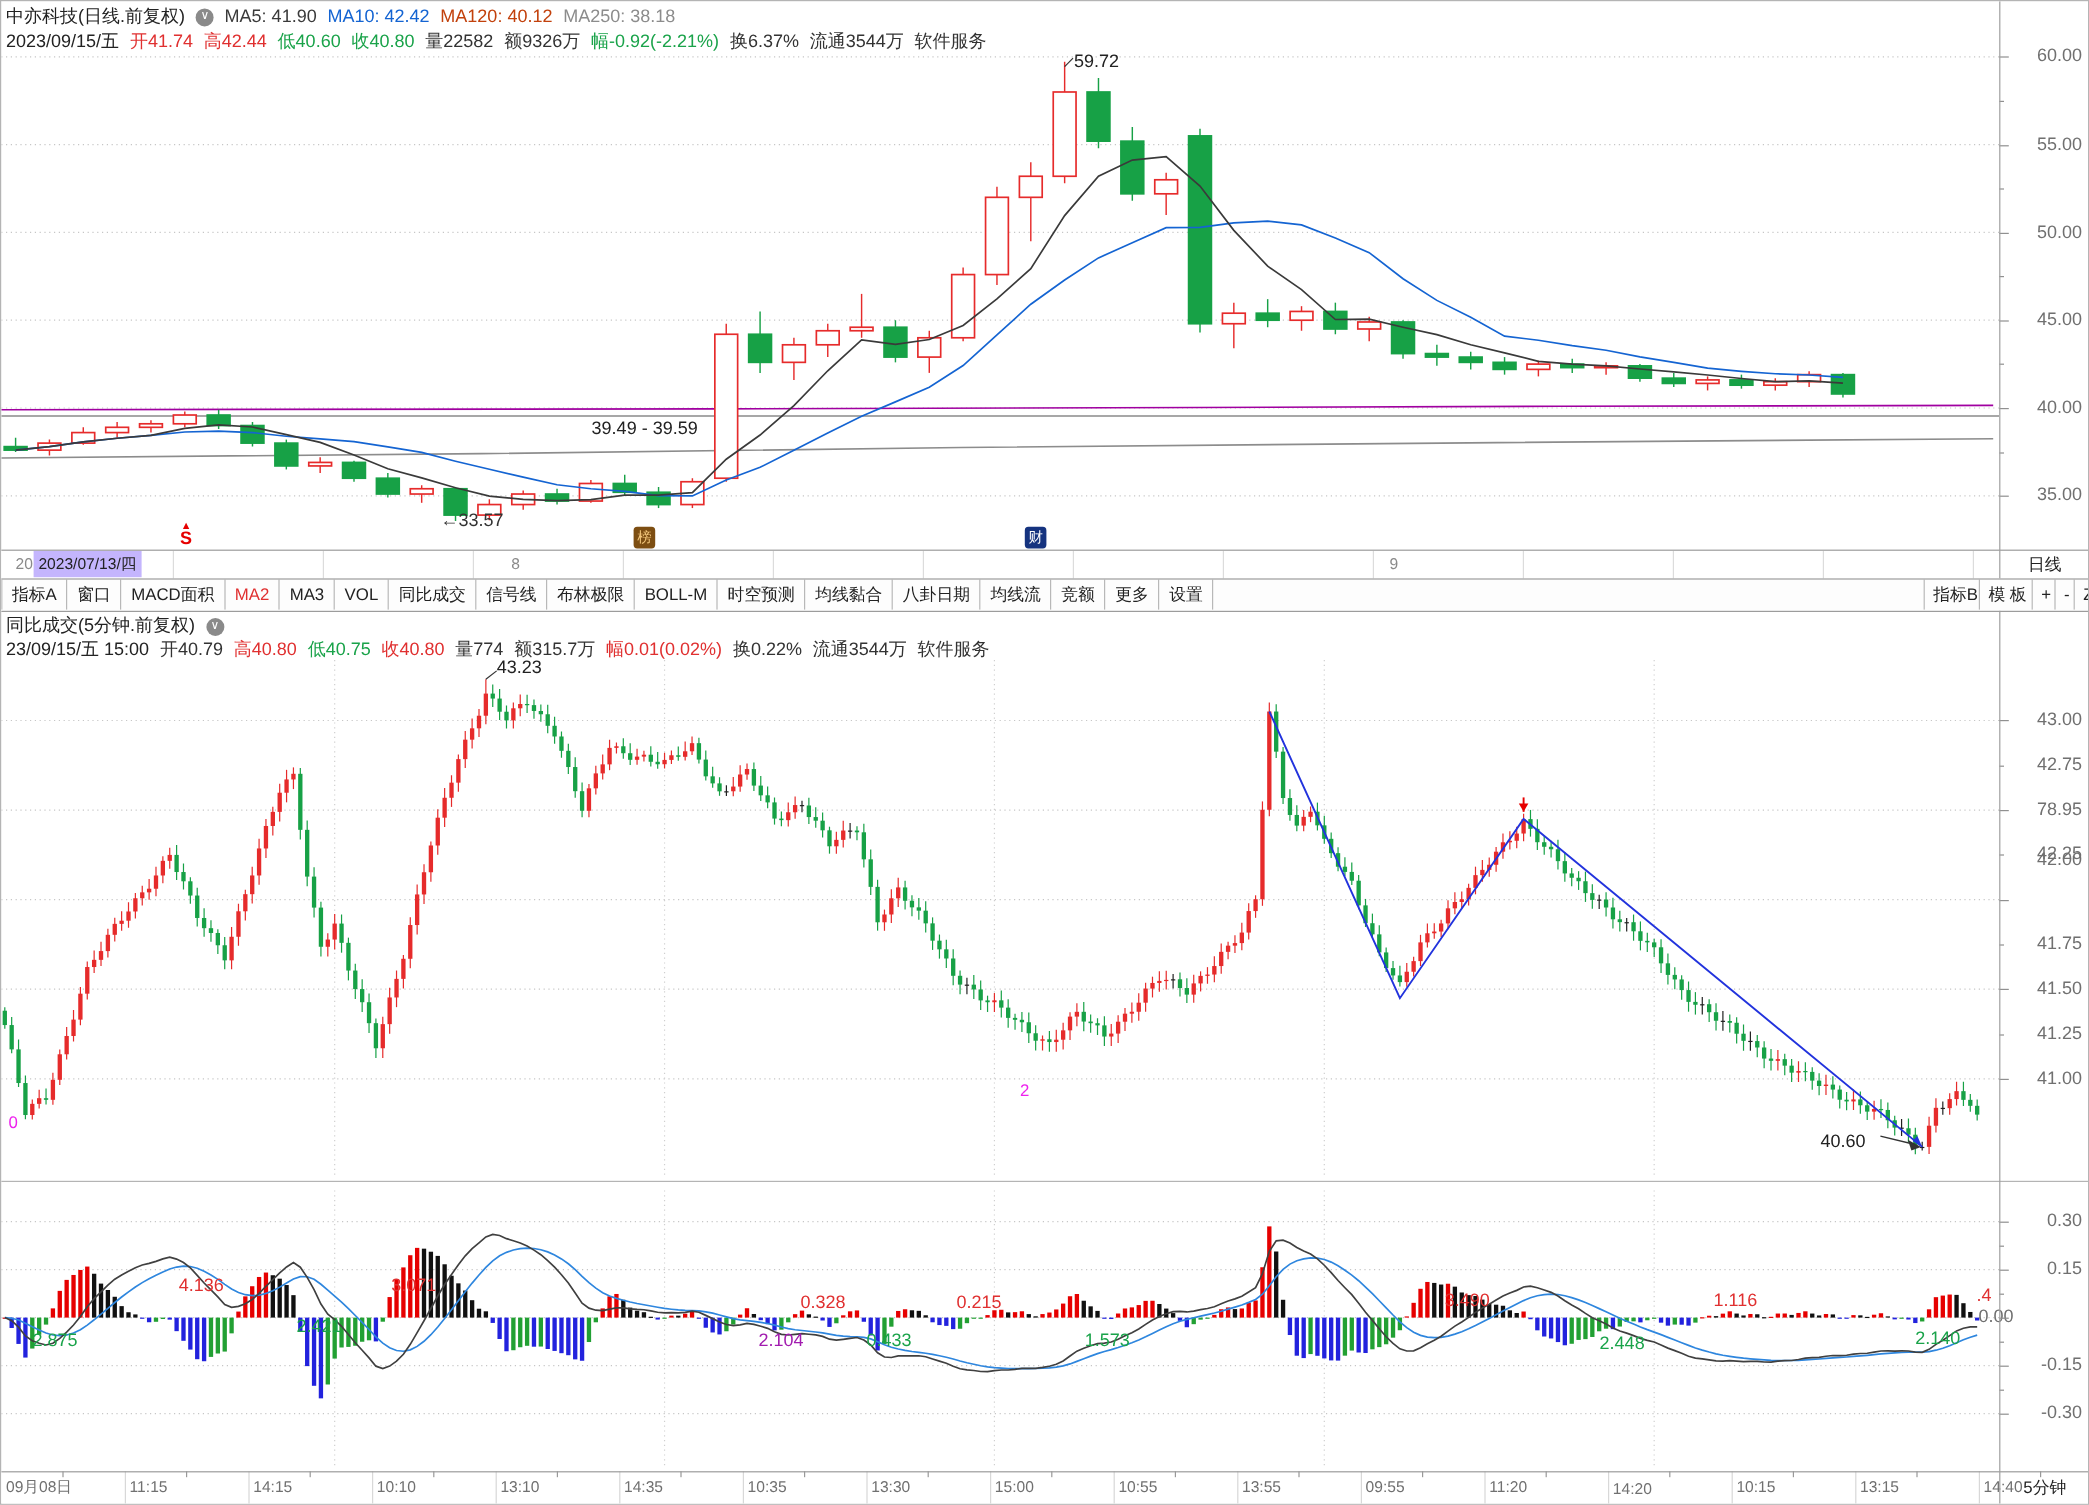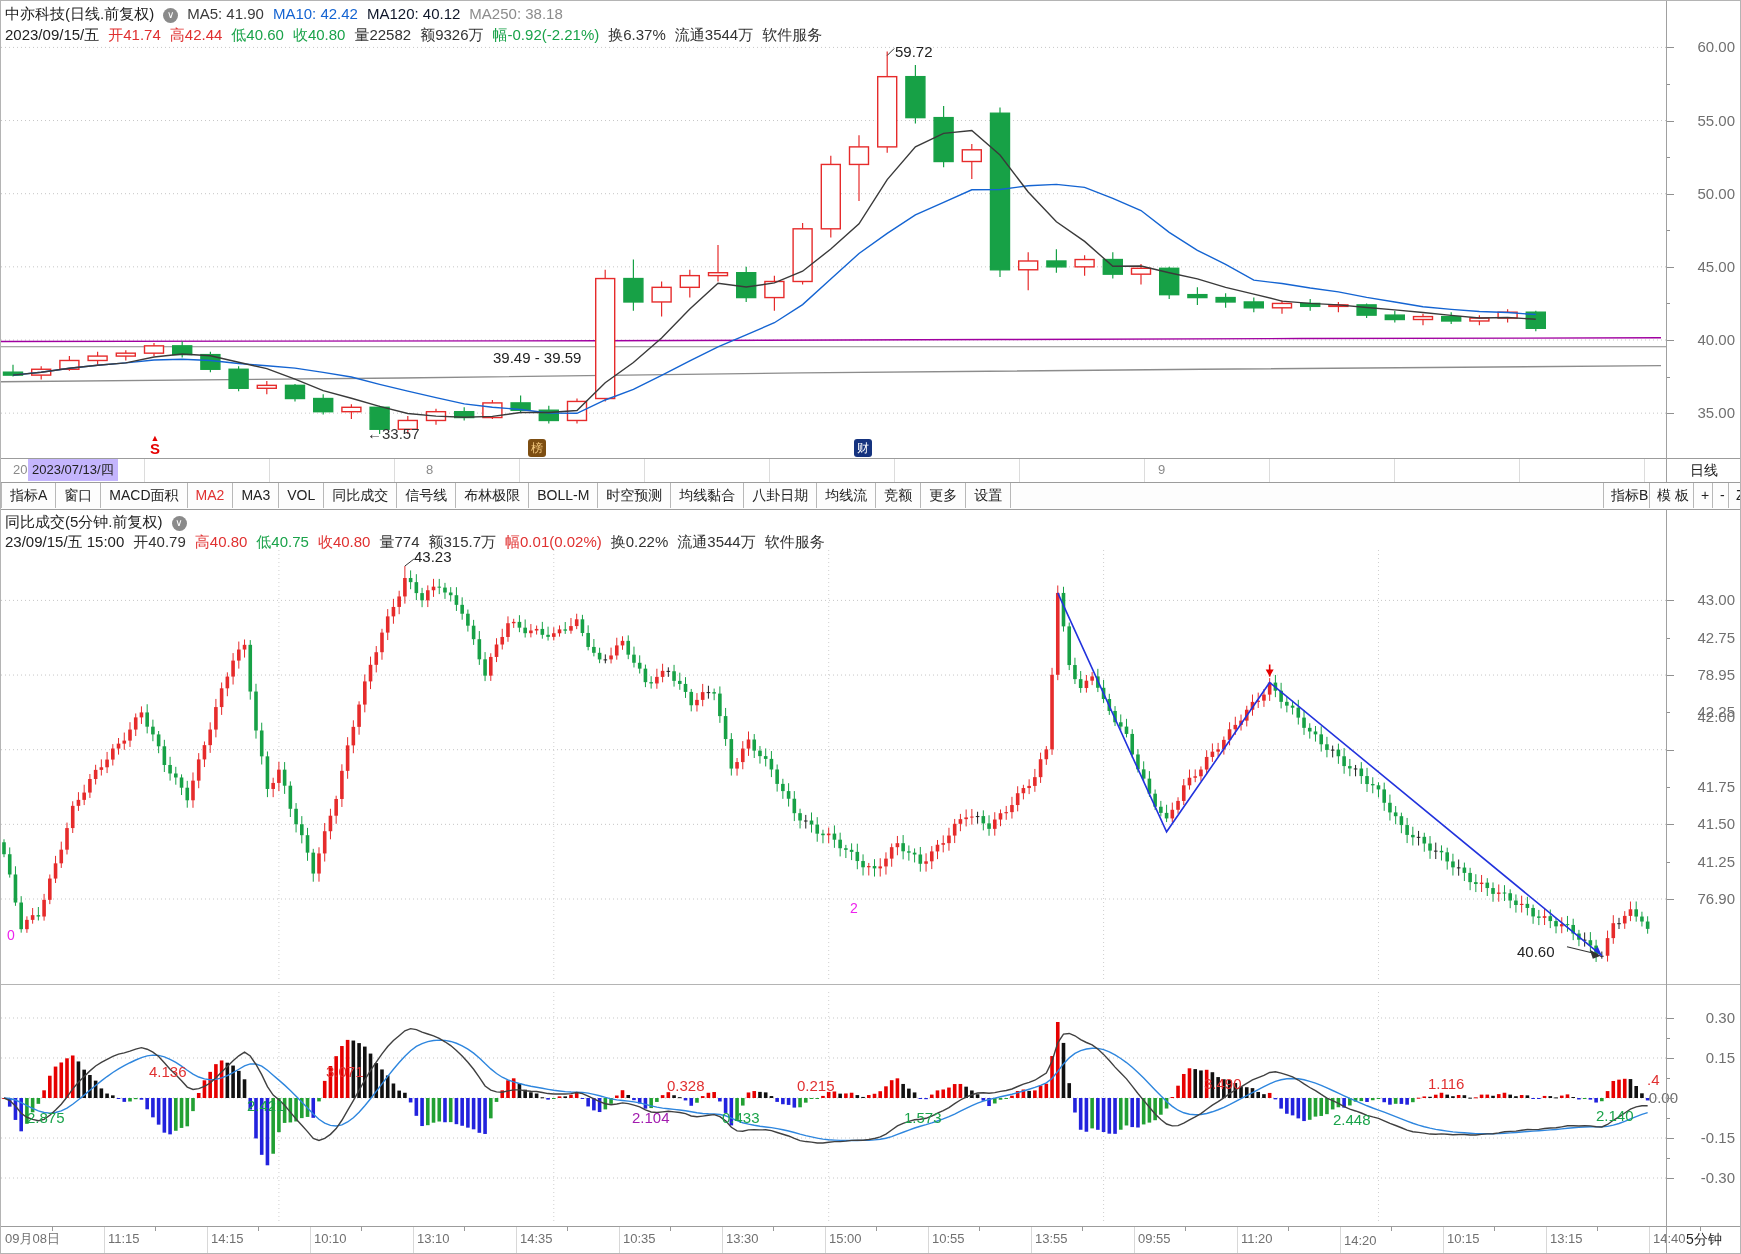--- a/index.html
+++ b/index.html
@@ -149,21 +149,21 @@
       <line x1="1506.6" y1="308.277" x2="1506.6" y2="321.44399999999996" stroke="#e62b2b" stroke-width="1.2"></line>
       <rect x="1497.1" y="311.20300000000003" width="19" height="5.851999999999975" fill="#ffffff" stroke="#e62b2b" stroke-width="1.4"></rect>
       <line x1="1534.8" y1="309.74" x2="1534.8" y2="330.222" stroke="#17a146" stroke-width="1.2"></line>
       <rect x="1525.3" y="311.20300000000003" width="19" height="16.093000000000018" fill="#17a146" stroke="#17a146" stroke-width="1.4"></rect>
       <polyline points="12,374.11199999999997 40.2,371.18600000000004 68.4,367.28466666666674 96.6,364.23675000000003 124.8,361.82280000000003 153,358.9943333333333 181.2,358.2280000000001 209.4,359.4820000000001 237.6,362.5705555555556 265.79999999999995,364.7488000000001 294,367.0896 322.2,371.33230000000003 350.4,376.01390000000004 378.59999999999997,383.32890000000015 406.8,390.05870000000004 435,396.64220000000006 463.2,402.93309999999997 491.4,406.298 519.5999999999999,408.4925 547.8,412.00370000000004 576,412.2963000000001 604.1999999999999,398.983 632.4,388.4494 660.6,374.25829999999996 688.8,359.7746 717,345.8760999999999 745.1999999999999,333.87950000000006 773.4,321.7366000000001 801.6,303.5954 829.8,277.99289999999996 858,252.53669999999994 886.1999999999999,232.3472999999999 914.4,213.91350000000006 942.6,201.33170000000004 970.8,188.74990000000005 999,188.4573 1027.1999999999998,184.7998 1055.3999999999999,183.33679999999998 1083.6,186.4091000000001 1111.8,197.3816 1140,209.52450000000007 1168.2,231.32319999999999 1196.3999999999999,249.31810000000007 1224.6,263.36289999999997 1252.8,279.16330000000005 1281,282.5282 1309.2,287.06350000000003 1337.3999999999999,290.8673 1365.6,296.42670000000004 1393.8,300.9620000000001 1422,305.78990000000005 1450.2,308.4232999999999 1478.3999999999999,310.47149999999993 1506.6,311.49559999999997 1534.8,313.5438000000001" fill="none" stroke="#1464d2" stroke-width="1.4"></polyline>
       <polyline points="12,374.11199999999997 40.2,371.18600000000004 68.4,367.28466666666674 96.6,364.23675000000003 124.8,361.82280000000003 153,355.97080000000005 181.2,353.0448 209.4,354.80039999999997 237.6,361.23760000000004 265.79999999999995,367.6747999999999 294,378.2084 322.2,389.6198 350.4,397.22740000000005 378.59999999999997,405.4202 406.8,412.44259999999997 435,415.076 463.2,416.24639999999994 491.4,415.3686000000001 519.5999999999999,411.5648 547.8,411.5647999999999 576,409.5165999999999 604.1999999999999,381.7196 632.4,361.5302000000001 660.6,336.9518 688.8,307.98440000000005 717,282.2356 745.1999999999999,286.03940000000006 773.4,281.94300000000004 801.6,270.239 829.8,248.00140000000002 858,222.83780000000002 886.1999999999999,178.65519999999998 914.4,145.88399999999996 942.6,132.42440000000013 970.8,129.4983999999999 999,154.0768 1027.1999999999998,190.94440000000003 1055.3999999999999,220.7896 1083.6,240.39380000000006 1111.8,265.26480000000004 1140,264.97219999999993 1168.2,271.702 1196.3999999999999,277.8466 1224.6,286.332 1252.8,293.0618 1281,300.08419999999995 1309.2,302.425 1337.3999999999999,303.8879999999999 1365.6,306.5213999999999 1393.8,308.8622000000001 1422,311.4956000000001 1450.2,314.4216000000001 1478.3999999999999,317.055 1506.6,316.4697999999999 1534.8,318.2254" fill="none" stroke="#3a3a3a" stroke-width="1.4"></polyline>
       <line x1="886.1999999999999" y1="54.496399999999994" x2="893.1999999999999" y2="47.496399999999994" stroke="#333" stroke-width="1"></line>
     </svg>
 
   <div class="abs hdr" style="left:4px;top:3px;">
-    <span id="daily-title" style="color:#222;">中亦科技(日线.前复权)</span><span class="circ">∨</span><span id="daily-ma-values"><span style="color: rgb(58, 58, 58);">MA5: 41.90</span><span style="color: rgb(20, 100, 210);">MA10: 42.42</span><span style="color: #0f172a;">MA120: 40.12</span><span style="color: rgb(140, 140, 140);">MA250: 38.18</span></span>
+    <span id="daily-title" style="color:#222;">中亦科技(日线.前复权)</span><span class="circ">∨</span><span id="daily-ma-values"><span style="color: rgb(58, 58, 58);">MA5: 41.90</span><span style="color: rgb(20, 100, 210);">MA10: 42.42</span><span style="color: #c2410c;">MA120: 40.12</span><span style="color: rgb(140, 140, 140);">MA250: 38.18</span></span>
   </div>
   <div class="abs hdr" id="daily-info-line" style="left:4px;top:24px;"><span style="color: rgb(34, 34, 34);">2023/09/15/五</span><span style="color: rgb(224, 48, 48);">开41.74</span><span style="color: rgb(224, 48, 48);">高42.44</span><span style="color: rgb(26, 163, 74);">低40.60</span><span style="color: rgb(26, 163, 74);">收40.80</span><span style="color: rgb(51, 51, 51);">量22582</span><span style="color: rgb(51, 51, 51);">额9326万</span><span style="color: rgb(26, 163, 74);">幅-0.92(-2.21%)</span><span style="color: rgb(51, 51, 51);">换6.37%</span><span style="color: rgb(51, 51, 51);">流通3544万</span><span style="color: rgb(51, 51, 51);">软件服务</span></div>
 
   <div class="anno" id="anno-daily-peak" style="color: rgb(34, 34, 34); left: 894px; top: 42px;">59.72</div>
   <div class="anno" id="anno-daily-band" style="color: rgb(34, 34, 34); left: 492px; top: 348px;">39.49 - 39.59</div>
   <div class="anno" id="anno-daily-low" style="color: rgb(51, 51, 51); left: 366px; top: 424px;">←33.57</div>
 
   <div class="abs" id="marker-s" style="text-align: center; width: 16px; color: rgb(230, 0, 0); left: 146px; top: 434px;">
     <div style="font-size:9px;line-height:7px;">▲</div>
     <div style="font-size:15px;font-weight:bold;line-height:14px;">S</div>
@@ -1201,21 +1201,21 @@
       <div class="axlab" style="left: 1672px; top: 703.375px;">42.25</div>
       <div style="position: absolute; left: 1665px; top: 711.375px; width: 4px; height: 1px; background: rgb(144, 144, 144);"></div>
       <div class="axlab" style="left: 1672px; top: 708px;">42.00</div>
       <div style="position: absolute; left: 1665px; top: 748.7px; width: 8px; height: 1px; background: rgb(144, 144, 144);"></div>
       <div class="axlab" style="left: 1672px; top: 778.025px;">41.75</div>
       <div style="position: absolute; left: 1665px; top: 786.025px; width: 4px; height: 1px; background: rgb(144, 144, 144);"></div>
       <div class="axlab" style="left: 1672px; top: 815.35px;">41.50</div>
       <div style="position: absolute; left: 1665px; top: 823.35px; width: 8px; height: 1px; background: rgb(144, 144, 144);"></div>
       <div class="axlab" style="left: 1672px; top: 852.675px;">41.25</div>
       <div style="position: absolute; left: 1665px; top: 860.675px; width: 4px; height: 1px; background: rgb(144, 144, 144);"></div>
-      <div class="axlab" style="left: 1672px; top: 890px;">76.90</div>
+      <div class="axlab" style="left: 1672px; top: 890px;">41.00</div>
       <div style="position: absolute; left: 1665px; top: 898px; width: 8px; height: 1px; background: rgb(144, 144, 144);"></div>
       <div class="axlab" style="left: 1672px; top: 1008.99px;">0.30</div>
       <div style="position: absolute; left: 1665px; top: 1016.99px; width: 8px; height: 1px; background: rgb(144, 144, 144);"></div>
       <div class="axlab" style="left: 1672px; top: 1048.99px;">0.15</div>
       <div style="position: absolute; left: 1665px; top: 1056.99px; width: 8px; height: 1px; background: rgb(144, 144, 144);"></div>
       <div class="axlab" style="left: 1615px; top: 1089px;">0.00</div>
       <div style="position: absolute; left: 1665px; top: 1097px; width: 8px; height: 1px; background: rgb(144, 144, 144);"></div>
       <div class="axlab" style="left: 1672px; top: 1129.01px;">-0.15</div>
       <div style="position: absolute; left: 1665px; top: 1137.01px; width: 8px; height: 1px; background: rgb(144, 144, 144);"></div>
       <div class="axlab" style="left: 1672px; top: 1169.01px;">-0.30</div>

